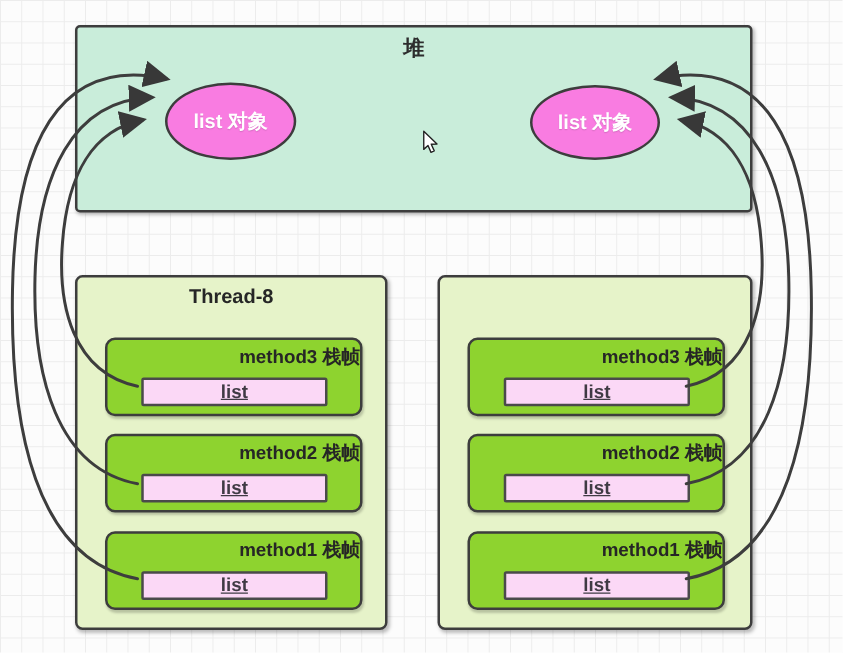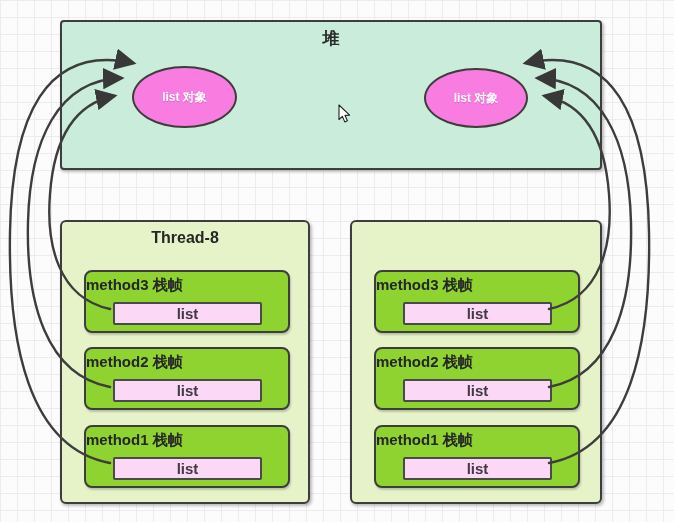--- a/index.html
+++ b/index.html
@@ -36,21 +36,21 @@
     position: absolute; left: 0; right: 0; top: 5px;
     text-align: center; font-size: 17px; font-weight: bold; color: #2d2d2d;
   }
   .heap-object {
     position: absolute;
     box-sizing: border-box;
     background: var(--object-fill, #f97ce1);
     border: 2px solid var(--border, #3d3d3d);
     border-radius: 50%;
     display: flex; align-items: center; justify-content: center;
-    color: #ffffff; font-weight: bold; font-size: 12px;
+    color: #ffffff; font-weight: bold; font-size: 16px;
     text-shadow: 0 1px 1px rgba(0,0,0,0.15);
   }
   .heap-object.left  { left: 70px;  top: 44px; width: 105px; height: 62px; }
   .heap-object.right { left: 362px; top: 46px; width: 104px; height: 60px; }
 
   
   .thread {
     background: var(--thread-fill, #e6f3c9);
     border-radius: 6px;
   }
@@ -67,30 +67,30 @@
     background: var(--frame-fill, #8ed32f);
     border: 2px solid var(--border, #3d3d3d);
     border-radius: 8px;
     box-shadow: 1px 2px 2px rgba(0,0,0,0.2);
   }
   .frame.f3 { top: 48px; }
   .frame.f2 { top: 125px; padding-left: 40px; }
   .frame.f1 { top: 203px; }
   .frame-title {
     position: absolute; left: 0; right: 0; top: 4px;
-    text-align: left; font-size: 15px; font-weight: bold; color: #262626;
+    text-align: right; font-size: 15px; font-weight: bold; color: #262626;
   }
   .var-box {
     position: absolute; left: 27px; top: 30px; width: 149px; height: 23px;
     box-sizing: border-box;
     background: var(--variable-fill, #fbd8f6);
     border: 2px solid #4a4a4a;
     border-radius: 2px;
     display: flex; align-items: center; justify-content: center;
-    font-size: 15px; font-weight: bold; color: #3f3a44;
+    font-size: 15px; font-weight: bold; color: #3f3a44; text-decoration: underline;
   }
 
   
   .overlay {
     position: absolute; left: 0; top: 0; width: 674px; height: 522px;
     pointer-events: none;
   }
   .cursor {
     position: absolute; left: 338px; top: 104px;
     pointer-events: none;

